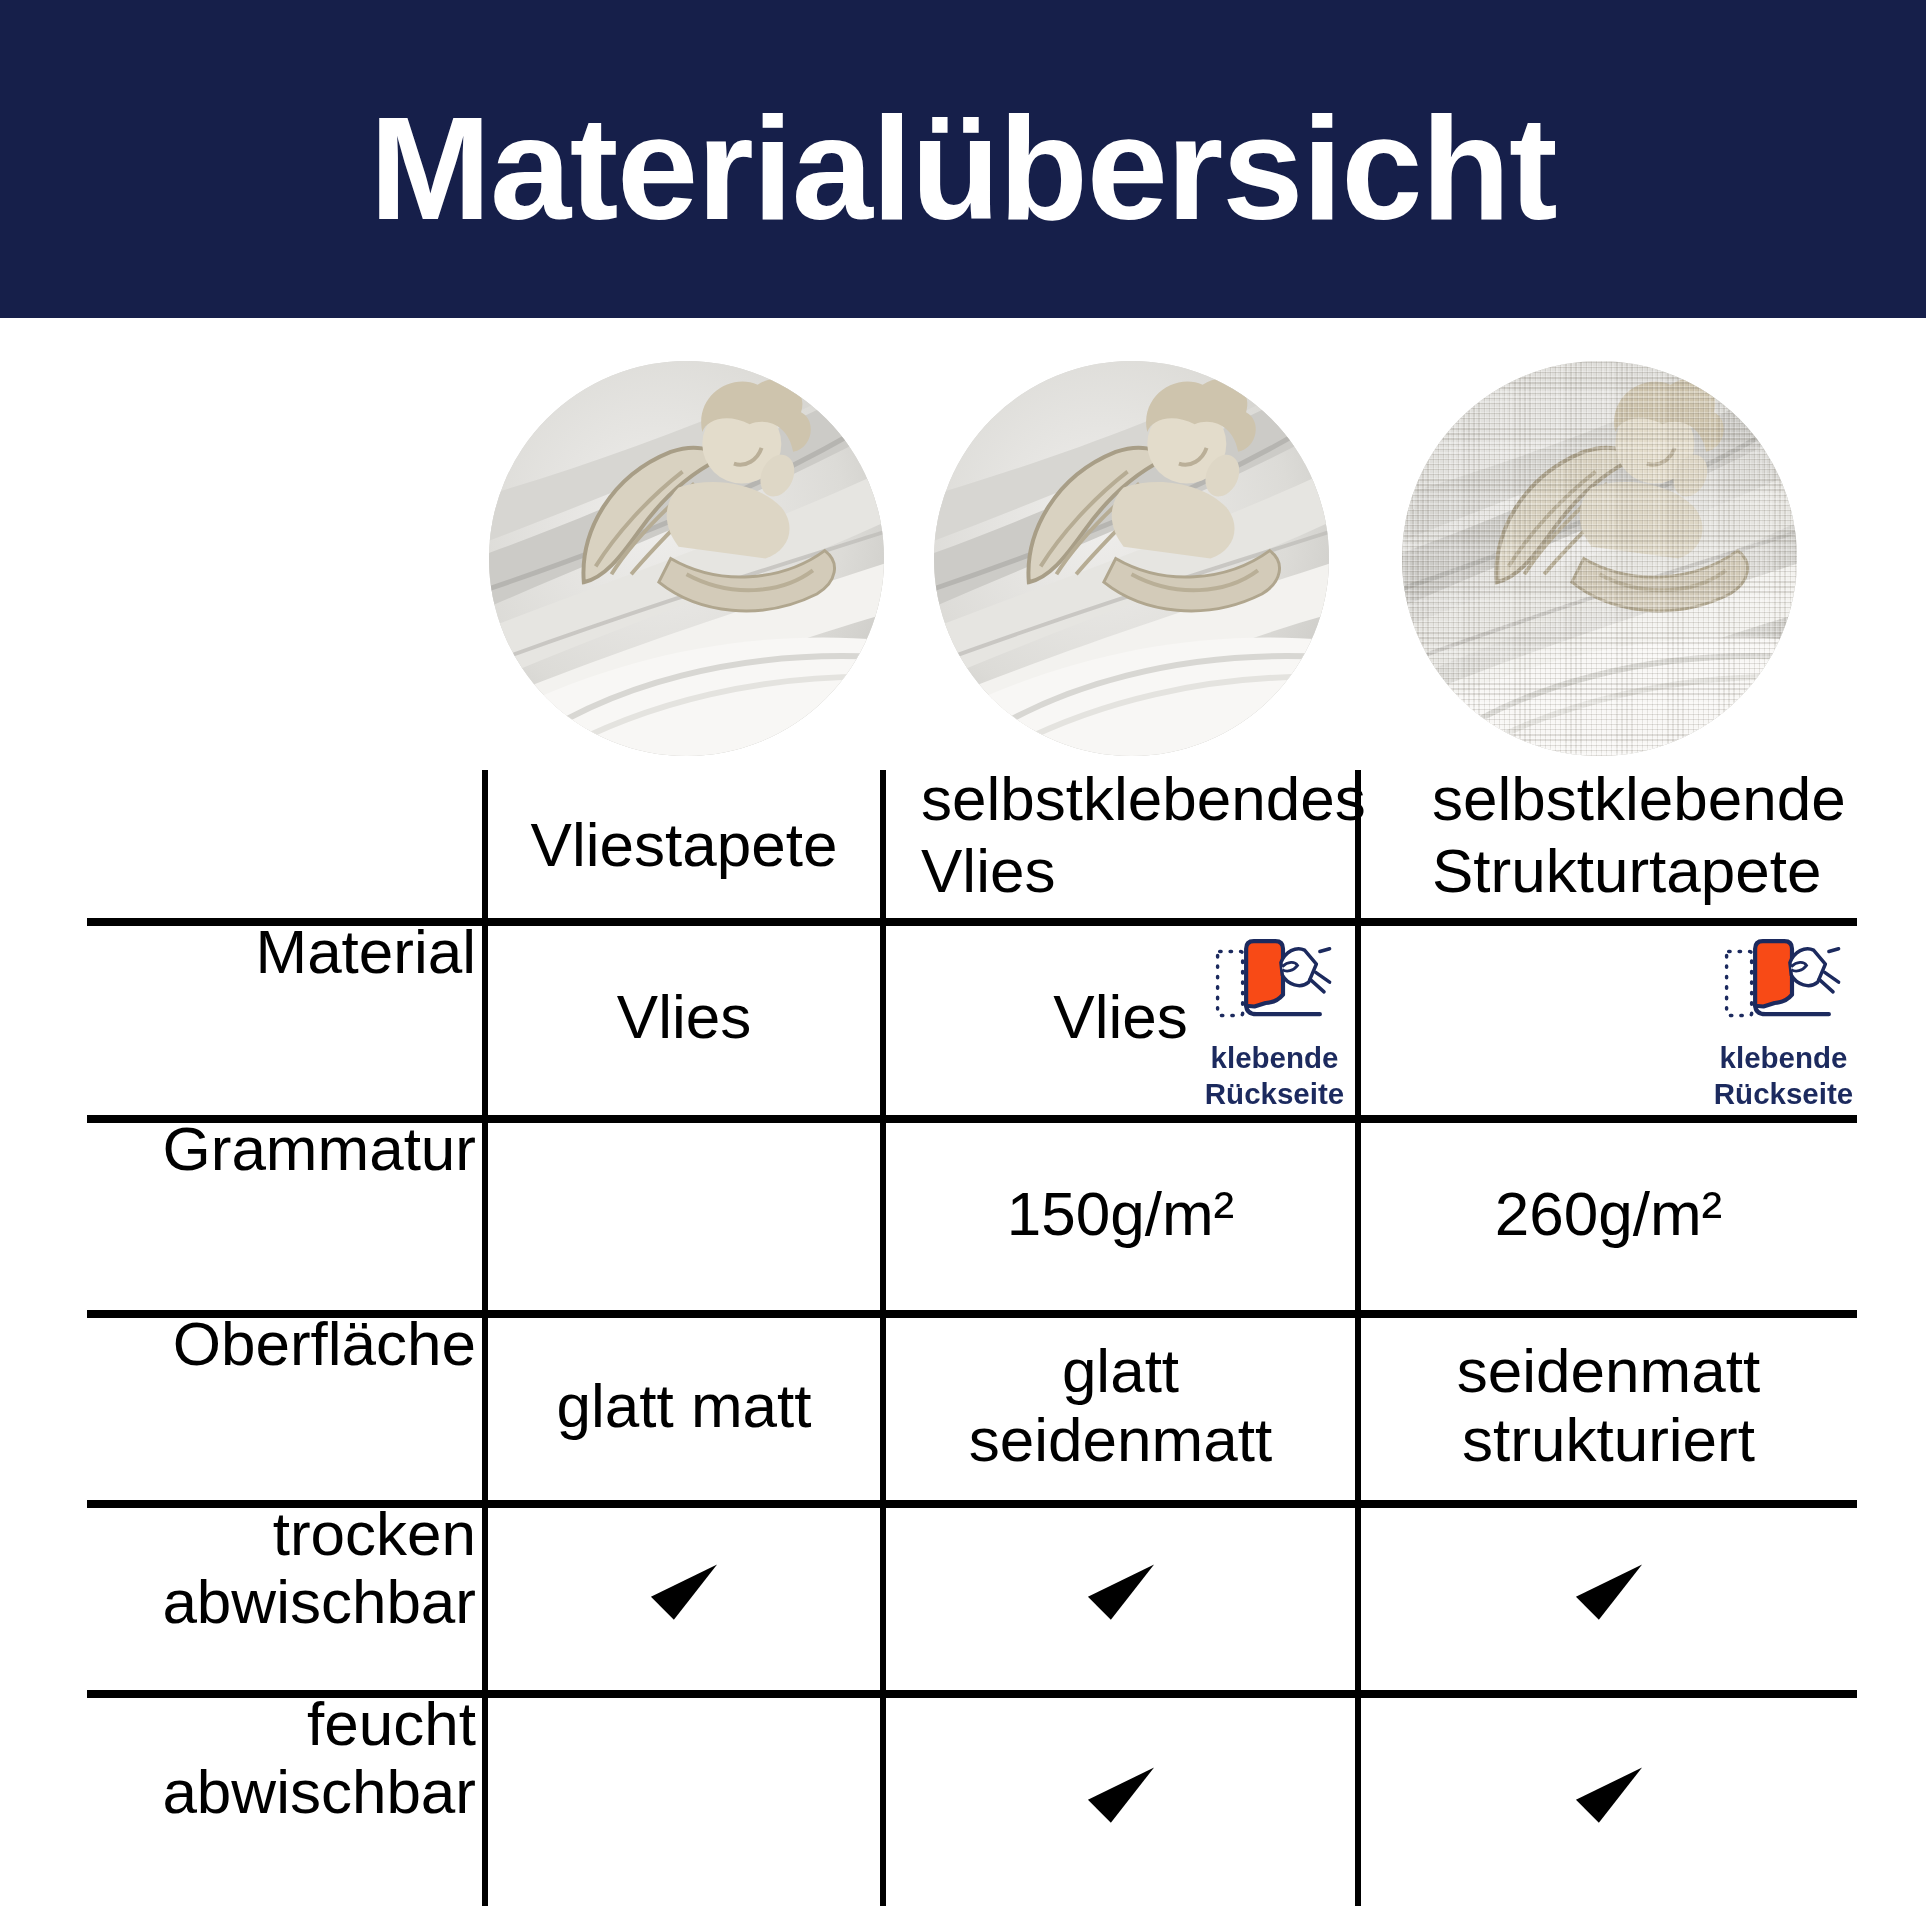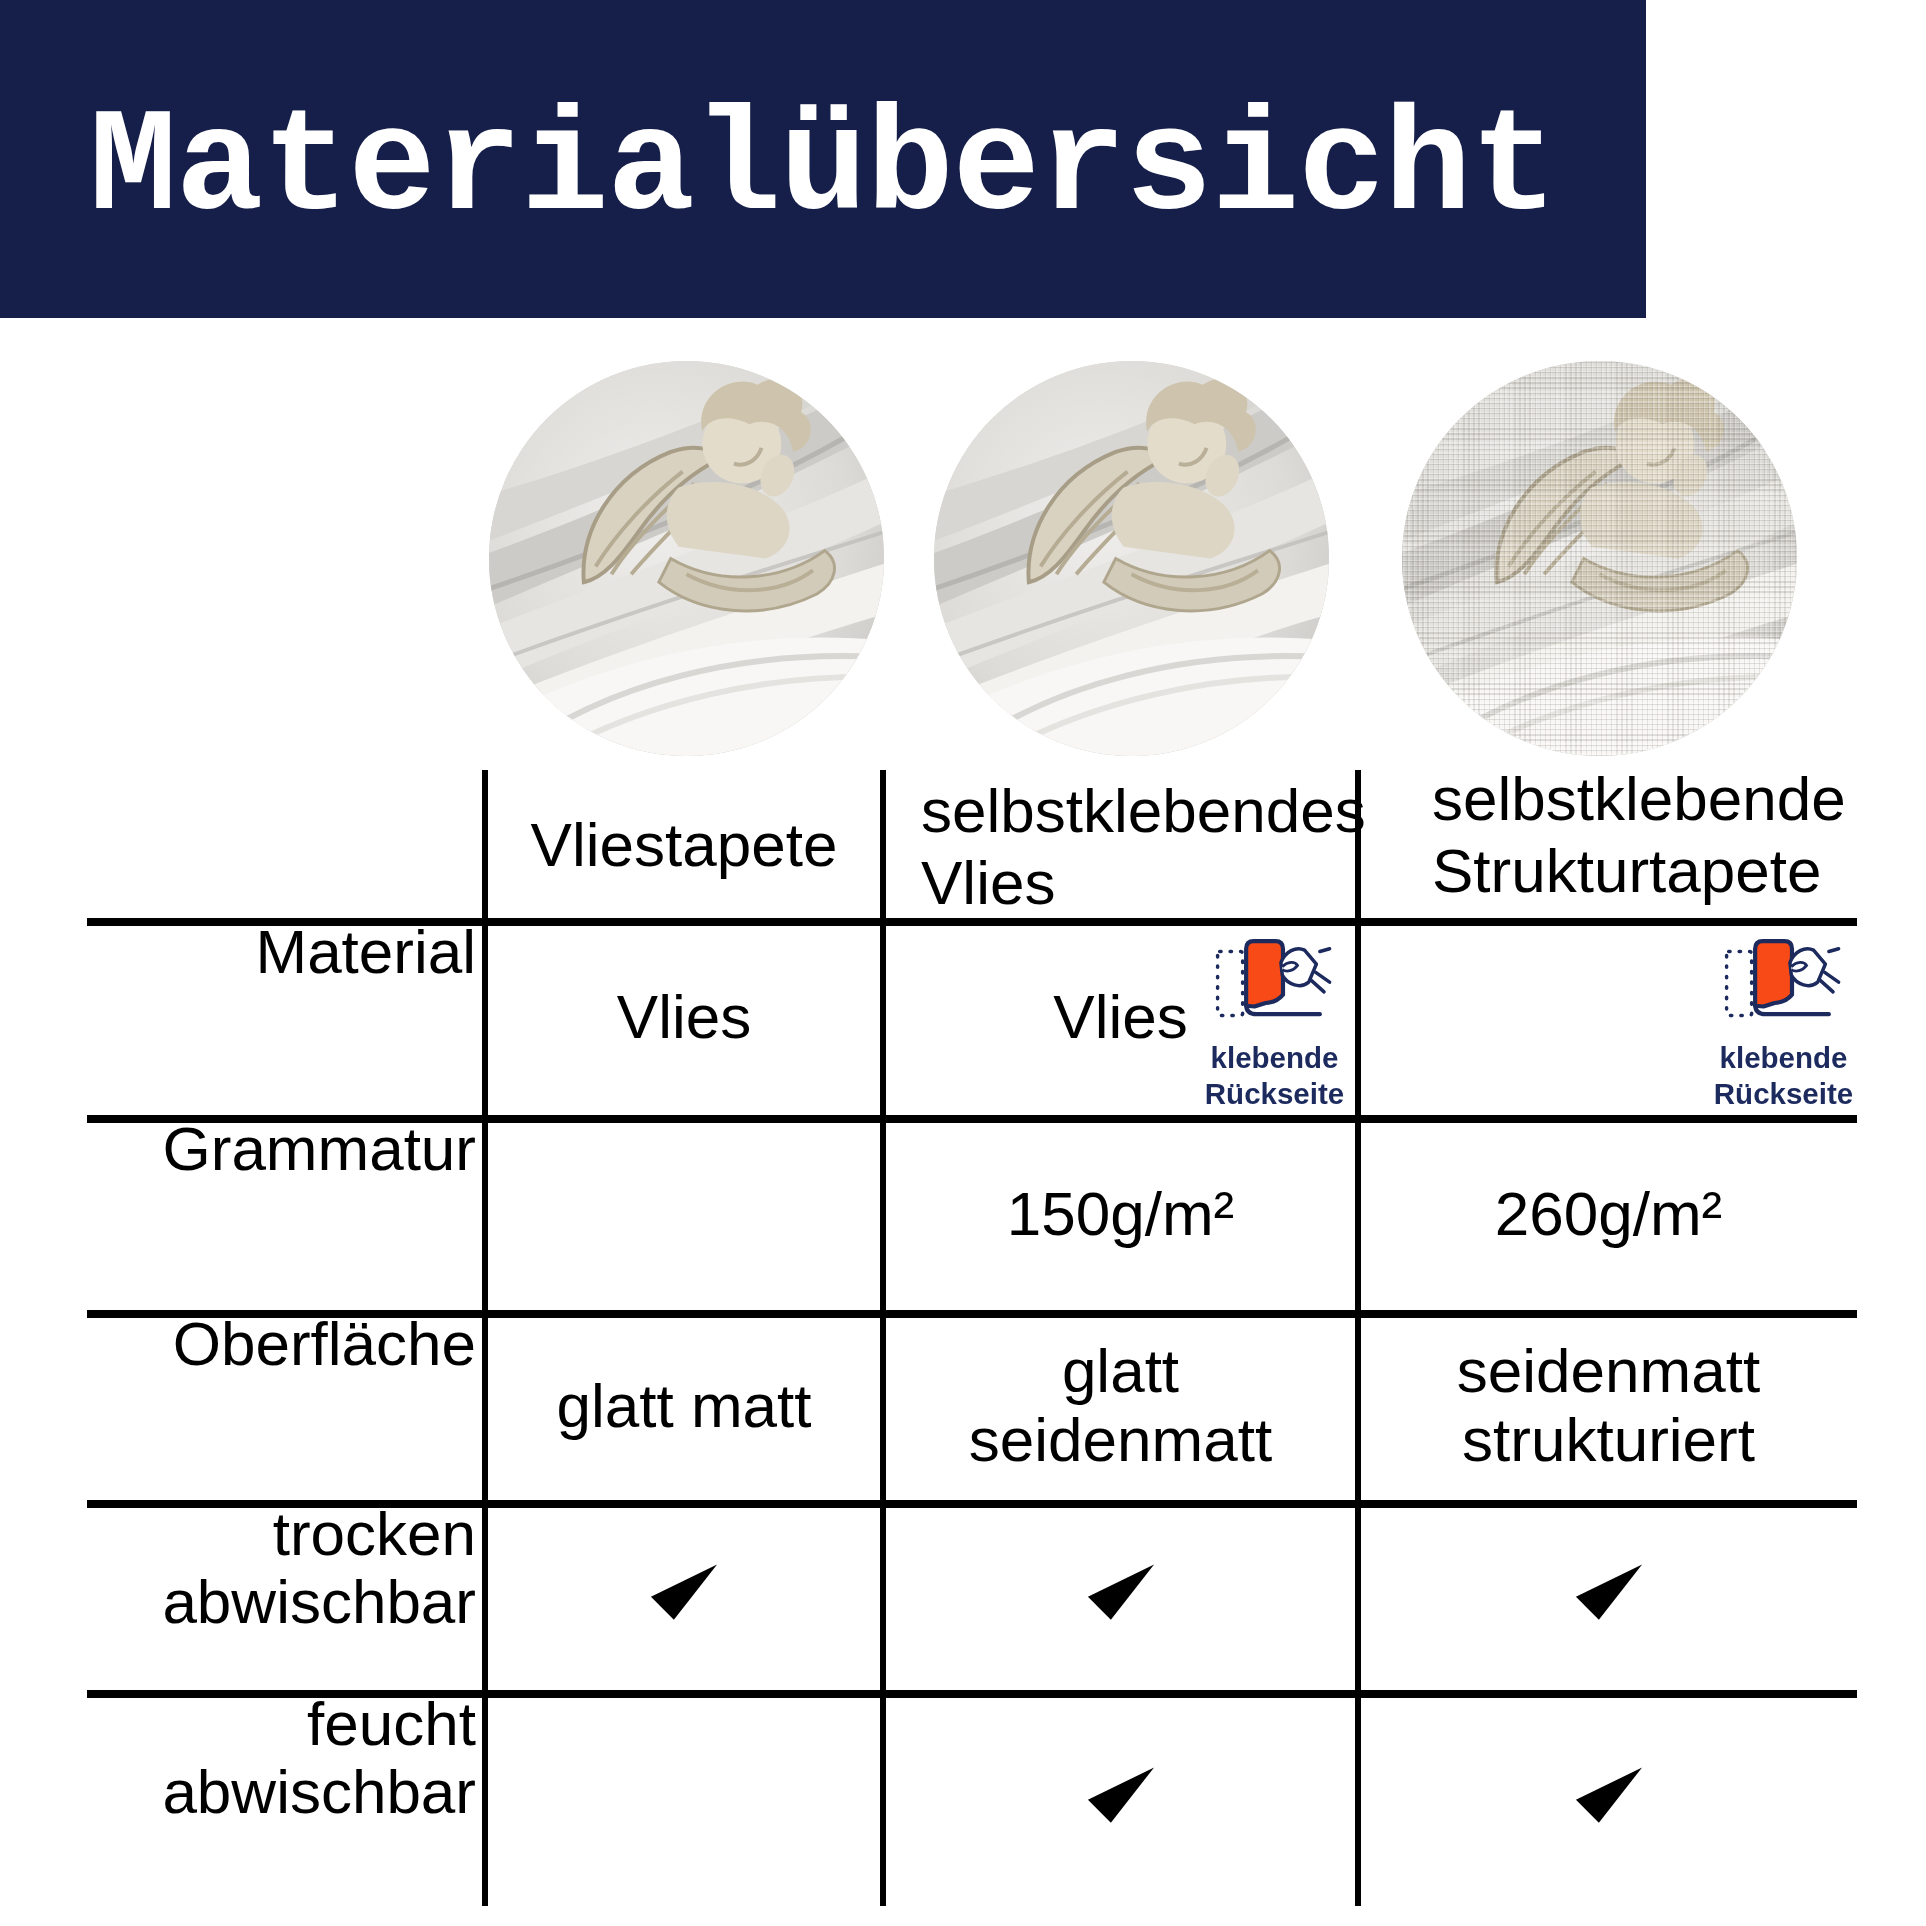--- a/index.html
+++ b/index.html
@@ -1,21 +1,21 @@
 <!DOCTYPE html>
 <html style="--color-navy: #161F4A; --color-orange: #F84A16; --color-icon_navy: #1C2A5E; --color-line: #000000;font-size:10.3px"><head>
 <meta charset="utf-8">
 <style>
   html,body{margin:0;padding:0;background:#ffffff;}
   .page{position:relative;width:1926px;height:1926px;background:#ffffff;overflow:hidden;
         font-family:"Liberation Sans", sans-serif;color:#000;}
 
   
-  .banner{position:absolute;left:0;top:0;width:1646px;height:318px;
-          background:var(--color-navy,#161F4A);display:flex;align-items:center;justify-content:center;font-family:Liberation Mono, monospace;}
+  .banner{position:absolute;left:0;top:0;width:1926px;height:318px;
+          background:var(--color-navy,#161F4A);display:flex;align-items:center;justify-content:center;}
   .banner h1{margin:0;padding-top:19px;color:#ffffff;font-size:146px;font-weight:bold;letter-spacing:-1.3px;}
 
   
   .circle{position:absolute;top:361px;width:395px;height:395px;border-radius:50%;overflow:hidden;background:#d8d7d3;}
   .c1{left:489px}.c2{left:934px}.c3{left:1402px}
   .circle svg{width:100%;height:100%;display:block;}
   .weave{position:absolute;inset:0;border-radius:50%;
     background:
       repeating-linear-gradient(0deg, rgba(122,116,104,0.20) 0 1.3px, rgba(255,255,255,0.25) 1.3px 2.6px, transparent 2.6px 5.1px),
       repeating-linear-gradient(90deg, rgba(122,116,104,0.16) 0 1.3px, rgba(255,255,255,0.22) 1.3px 2.6px, transparent 2.6px 5.1px);}
@@ -29,21 +29,21 @@
   
   .cell{position:absolute;font-size:62px;line-height:69px;display:flex;align-items:center;}
   .center{justify-content:center;text-align:center;flex-direction:column;}
   .colA{left:488px;width:392px}.colB{left:886px;width:469px}.colC{left:1360px;width:497px}
   .rowHdr{top:770px;height:148px}
   .rowMat{top:918px;height:196px}
   .rowGram{top:1115px;height:196px}
   .rowOb{top:1310px;height:190px}
   .rowTr{top:1500px;height:190px}
   .rowFe{top:1690px;height:216px}
-  .hdr2col{left:921px;top:761px;width:430px;height:148px;flex-direction:column;align-items:flex-start;justify-content:center;margin-top:12px;}
+  .hdr2col{left:921px;top:761px;width:430px;height:148px;flex-direction:column;align-items:flex-start;justify-content:center;}
   .hdr3col{left:1397px;top:761px;width:458px;height:148px;flex-direction:column;align-items:flex-start;justify-content:center;margin-left:35px;}
   .hdr2col span,.hdr3col span{display:block;line-height:72px;}
 
   .rowlabel{left:116px;width:360px;justify-content:flex-start;text-align:left;flex-direction:column;align-items:flex-end;}
   .rowlabel span{display:block;line-height:68px;}
 
   
   .adh{position:absolute;top:939px;width:135px;display:flex;flex-direction:column;align-items:center;}
   .adhB{left:1207px}.adhC{left:1716px}
   .adh svg{width:122px;height:80px;}

